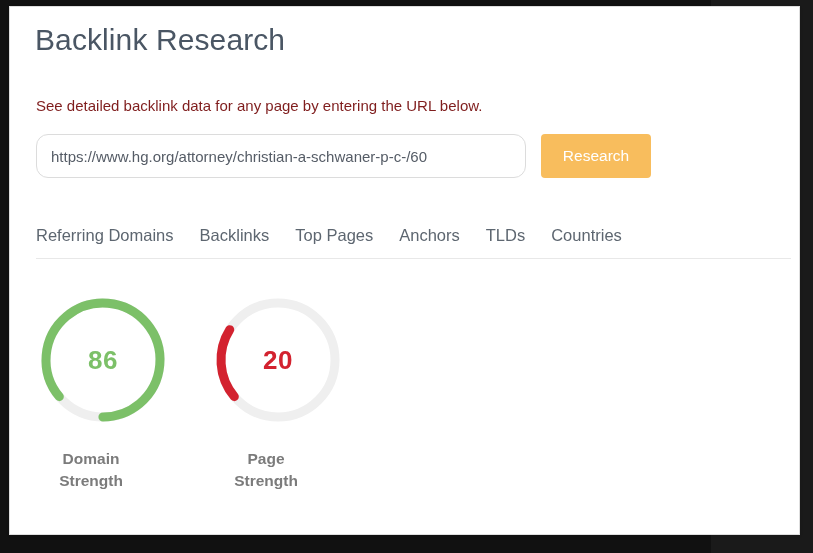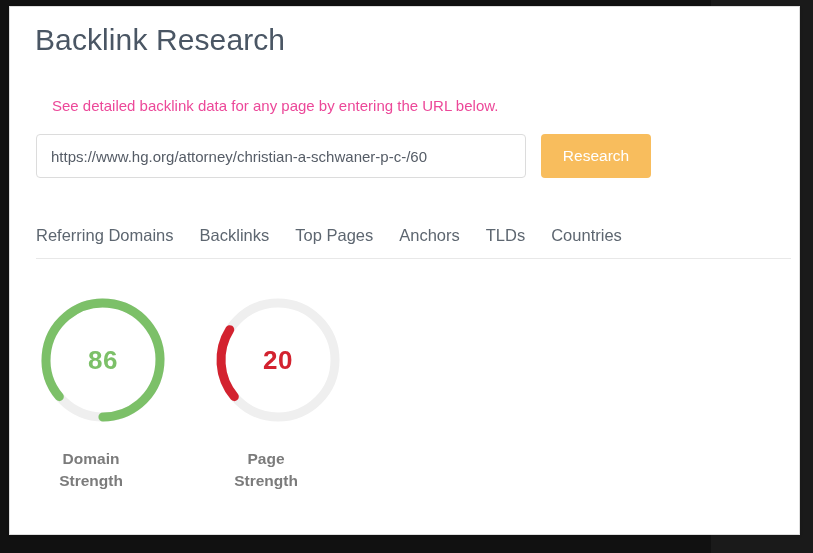--- a/index.html
+++ b/index.html
@@ -43,41 +43,41 @@
     top: 16px;
     font-size: 30px;
     font-weight: 400;
     color: #4a5664;
     letter-spacing: 0.1px;
     white-space: nowrap;
   }
 
   .subtitle {
     position: absolute;
-    left: 42px;
+    left: 26px;
     top: 90px;
     font-size: 15px;
-    color: #ec4899;
+    color: #7f1d1d;
     white-space: nowrap;
   }
 
   .search-row {
     position: absolute;
     left: 26px;
     top: 127px;
     display: flex;
     align-items: stretch;
   }
 
   .url-input {
     width: 490px;
     height: 44px;
     box-sizing: border-box;
     border: 1px solid #dcdcdc;
-    border-radius: 4px;
+    border-radius: 12px;
     padding: 0 14px;
     font-size: 15px;
     color: #555c66;
     font-family: "Liberation Sans", sans-serif;
     background: #fff;
     outline: none;
   }
   .url-input::placeholder { color: #b4b8bd; }
 
   .research-btn {

